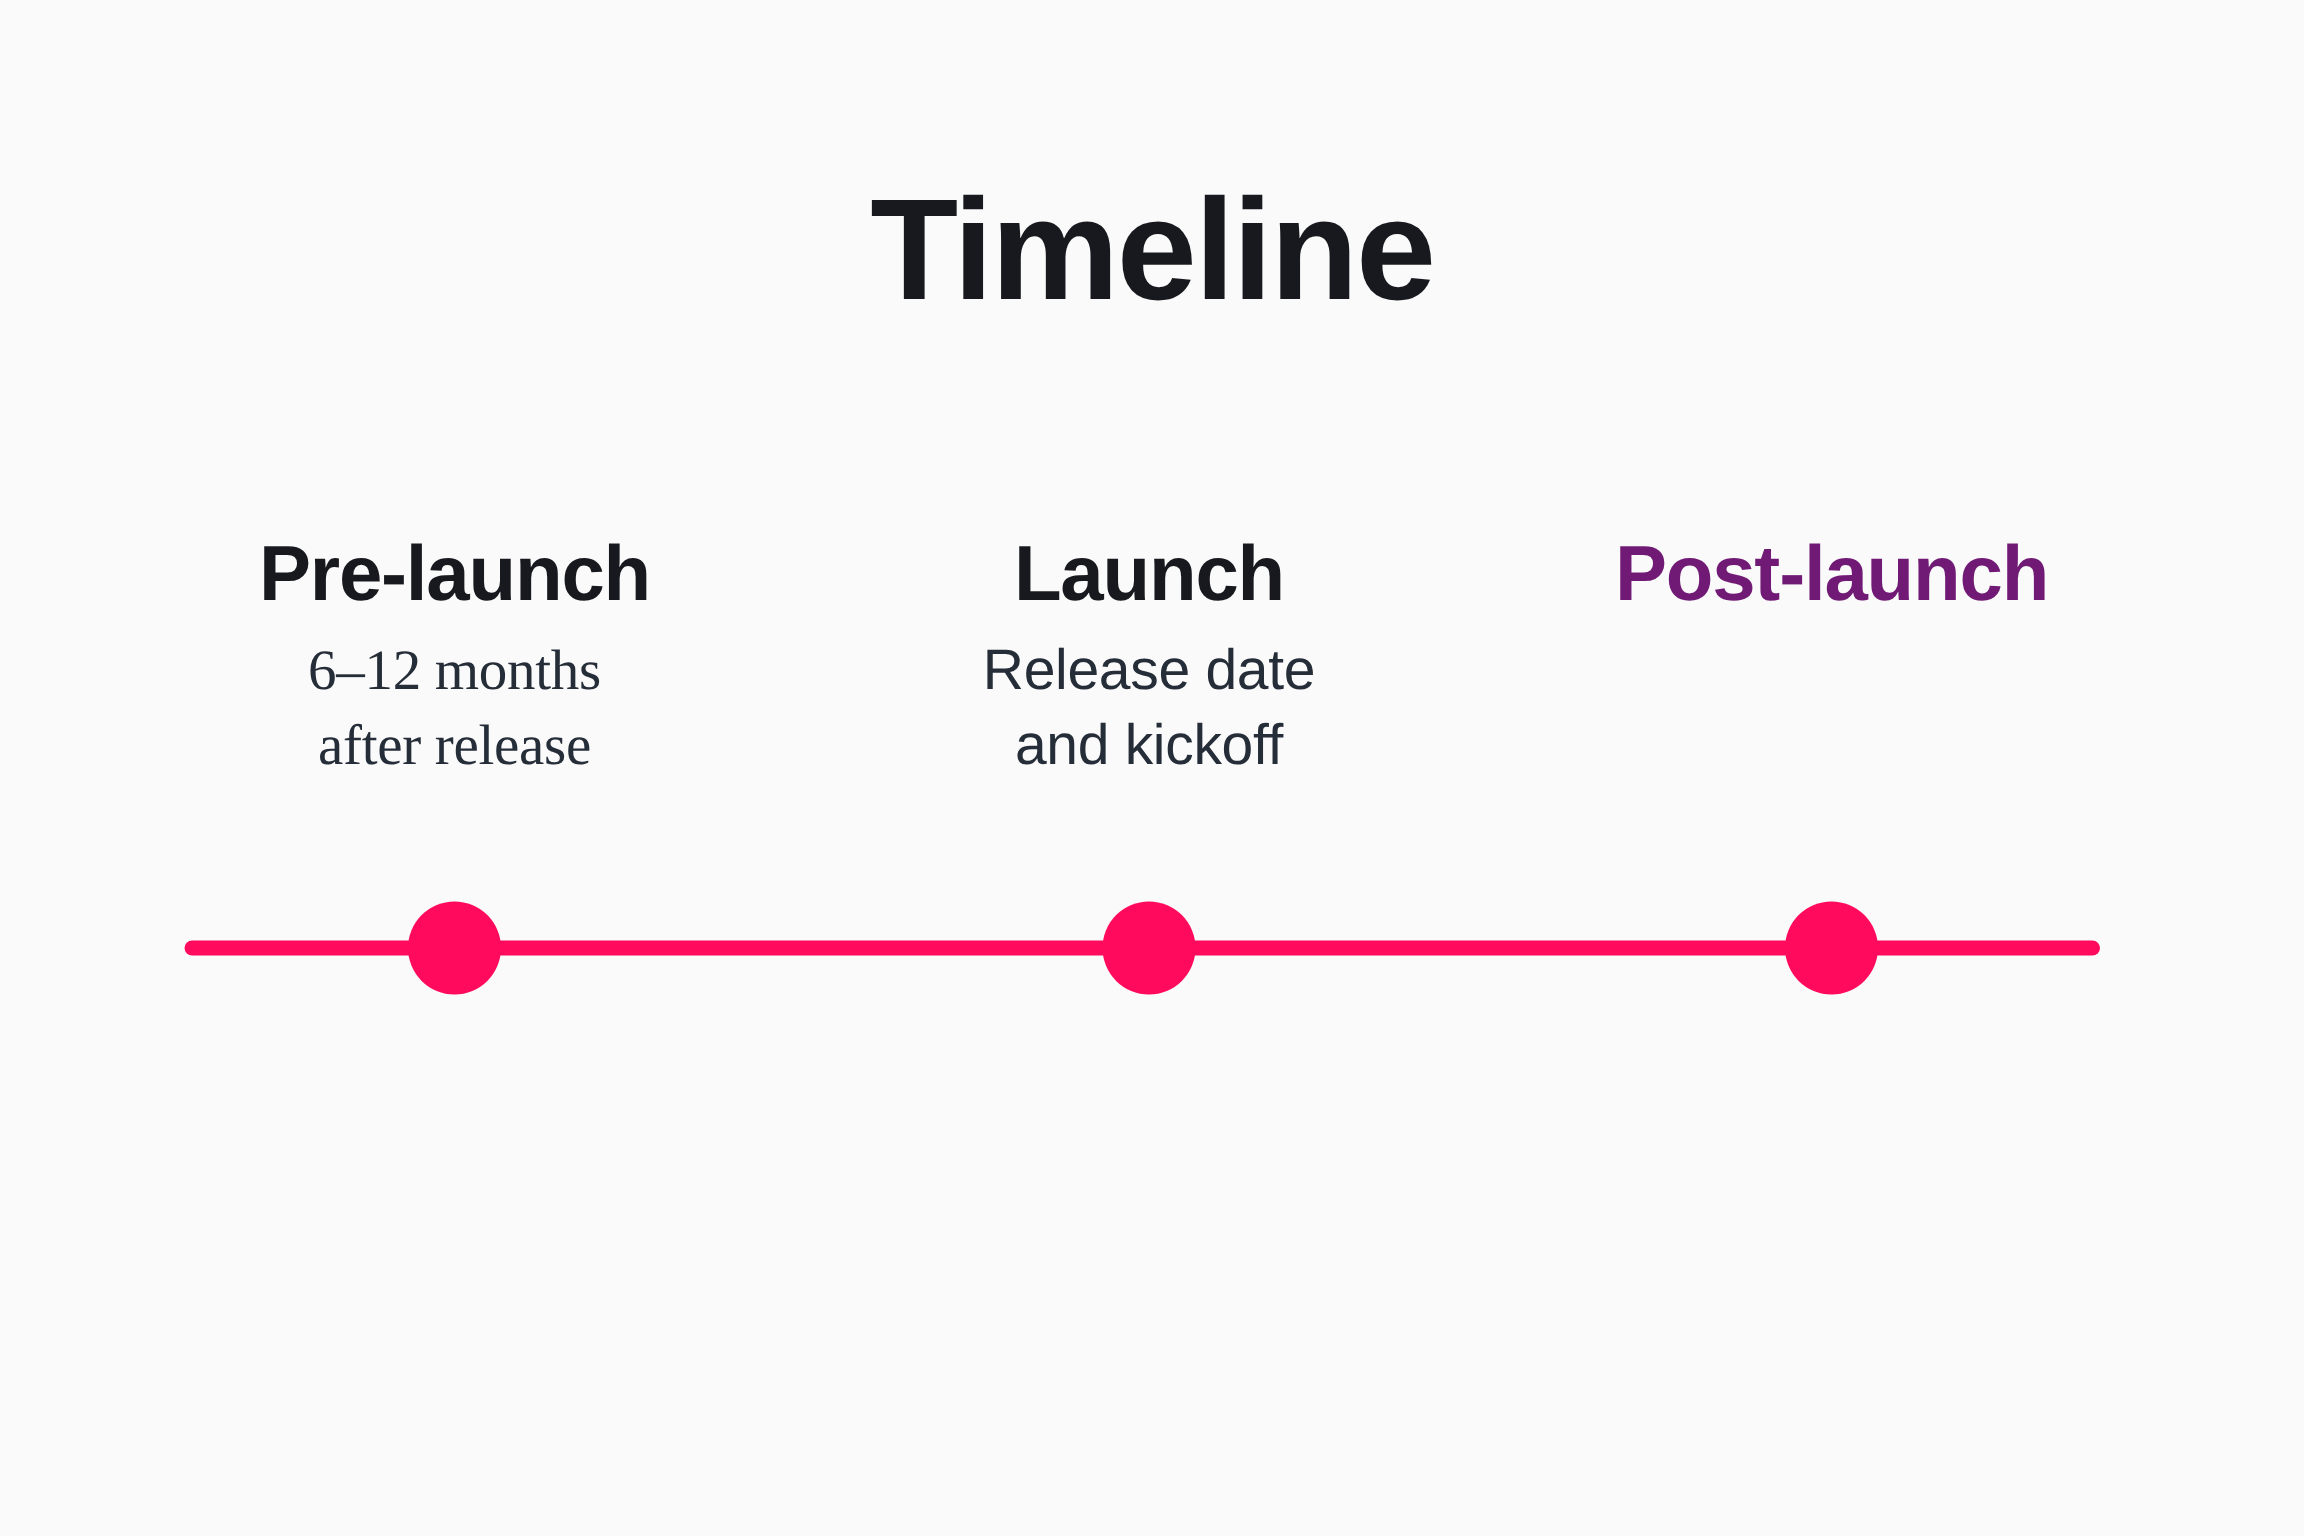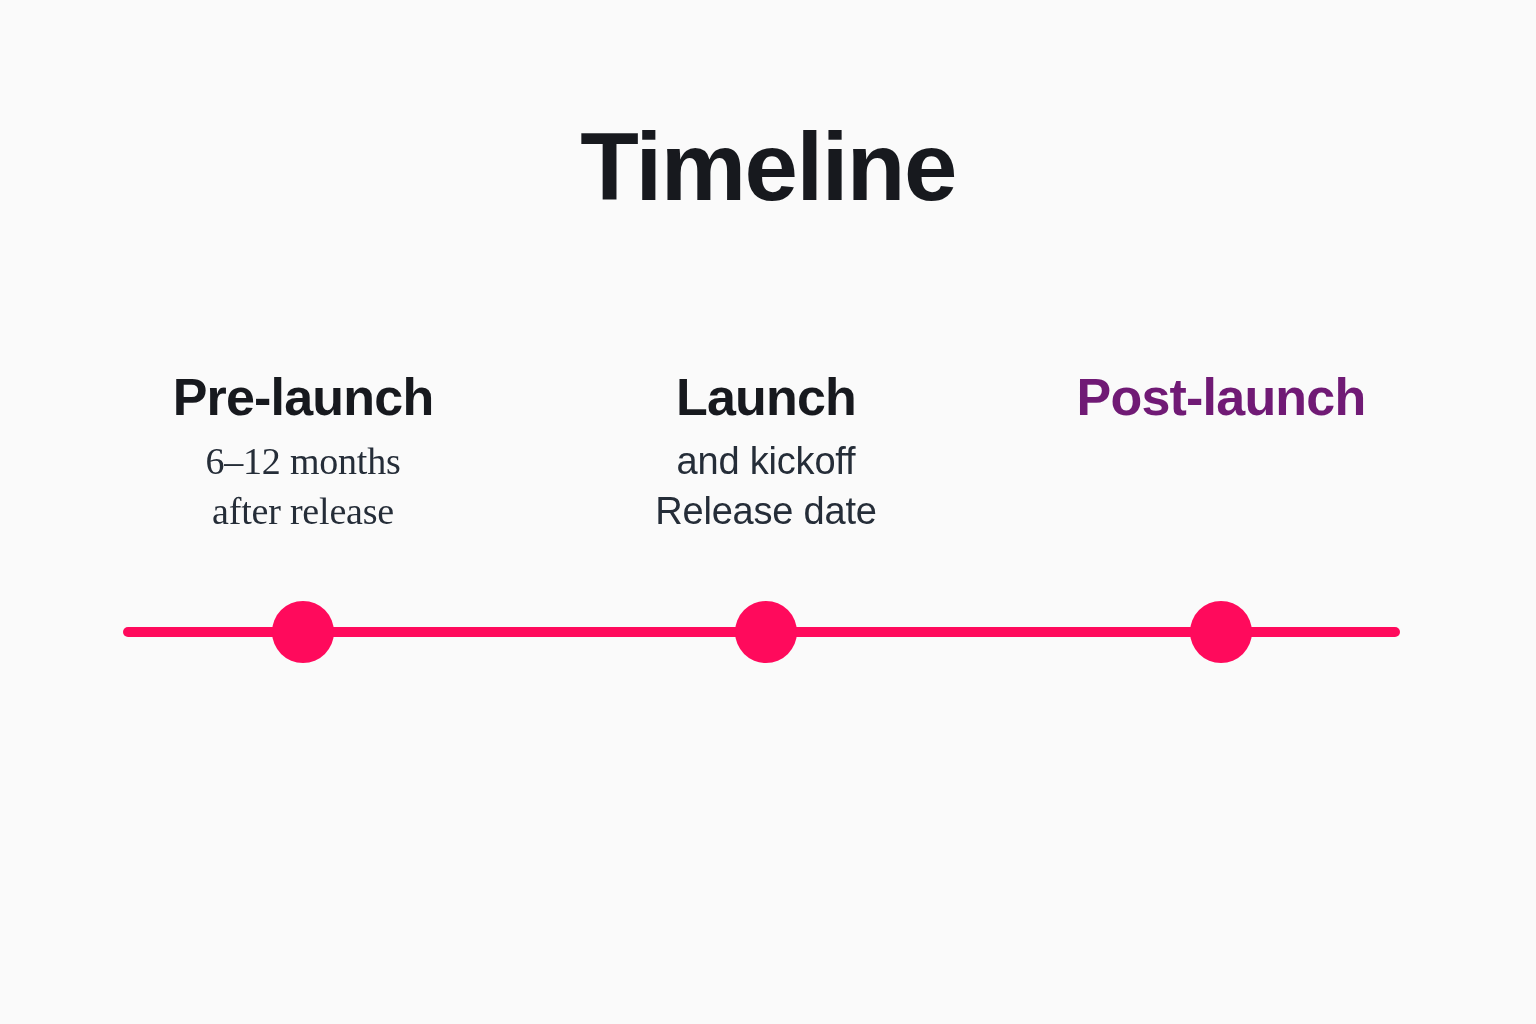--- a/index.html
+++ b/index.html
@@ -38,21 +38,21 @@
   
   #labels-row {
     position: absolute;
     left: 0;
     top: 352px;
     width: 1536px;
     height: 190px;
   }
   .milestone-label {
     position: absolute;
-    top: 16px;
+    top: 2px;
     width: 420px;
     text-align: center;
   }
   .milestone-label.pos-0 { left: 93px; }   
   .milestone-label.pos-1 { left: 556px; }  
   .milestone-label.pos-2 { left: 1011px; } 
 
   .milestone-heading {
     font-size: 52px;
     font-weight: bold;
@@ -114,22 +114,22 @@
       <div class="milestone-heading" style="color: rgb(23, 25, 30);">Pre-launch</div>
       <div class="milestone-desc" style="color: rgb(37, 45, 56); font-family: Liberation Serif, serif;">
         <span class="desc-line">6–12 months</span>
         <span class="desc-line">after release</span>
       </div>
     </div>
 
     <div class="milestone-label pos-1">
       <div class="milestone-heading" style="color: rgb(23, 25, 30);">Launch</div>
       <div class="milestone-desc" style="color: rgb(37, 45, 56);">
+        <span class="desc-line">Release date</span>
         <span class="desc-line">and kickoff</span>
-        <span class="desc-line">Release date</span>
       </div>
     </div>
 
     <div class="milestone-label pos-2">
       <div class="milestone-heading" style="color: #701a75;">Post-launch</div>
       <div class="milestone-desc" style="color: rgb(37, 45, 56);">
       </div>
     </div>
 
   </div>

